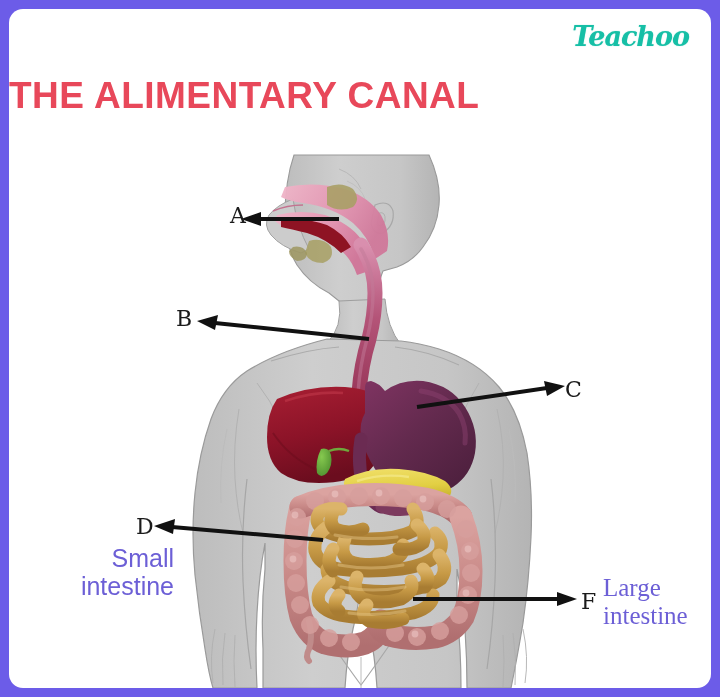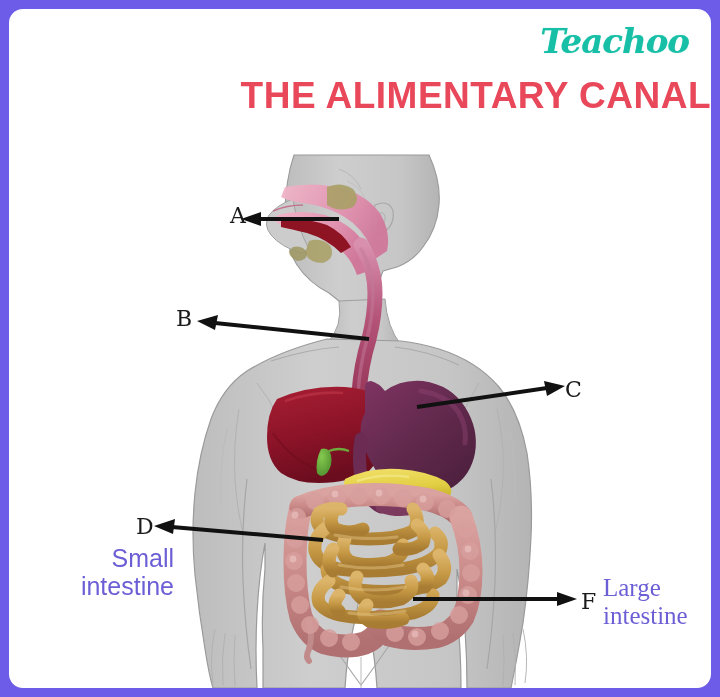--- a/index.html
+++ b/index.html
@@ -25,31 +25,31 @@
     border-radius: 14px;
     overflow: hidden;
   }
   #brand {
     position: absolute;
     right: 22px;
     top: 12px;
     font-family: "DejaVu Serif", serif;
     font-style: italic;
     font-weight: bold;
-    font-size: 34px;
+    font-size: 27px;
     letter-spacing: -1px;
     color: #16BFA6;
     text-shadow: 0 0 1px rgba(22,191,166,.5);
   }
   #title {
     position: absolute;
     left: 0;
     right: 0;
     top: 66px;
-    text-align: right;
+    text-align: left;
     font-family: "Liberation Sans", sans-serif;
     font-weight: bold;
     font-size: 37px;
     letter-spacing: 0.5px;
     color: #E8485A;
   }
   .fig { position: absolute; left: 0; top: 0; }
   .lbl {
     position: absolute;
     color: #6C5FD6;

